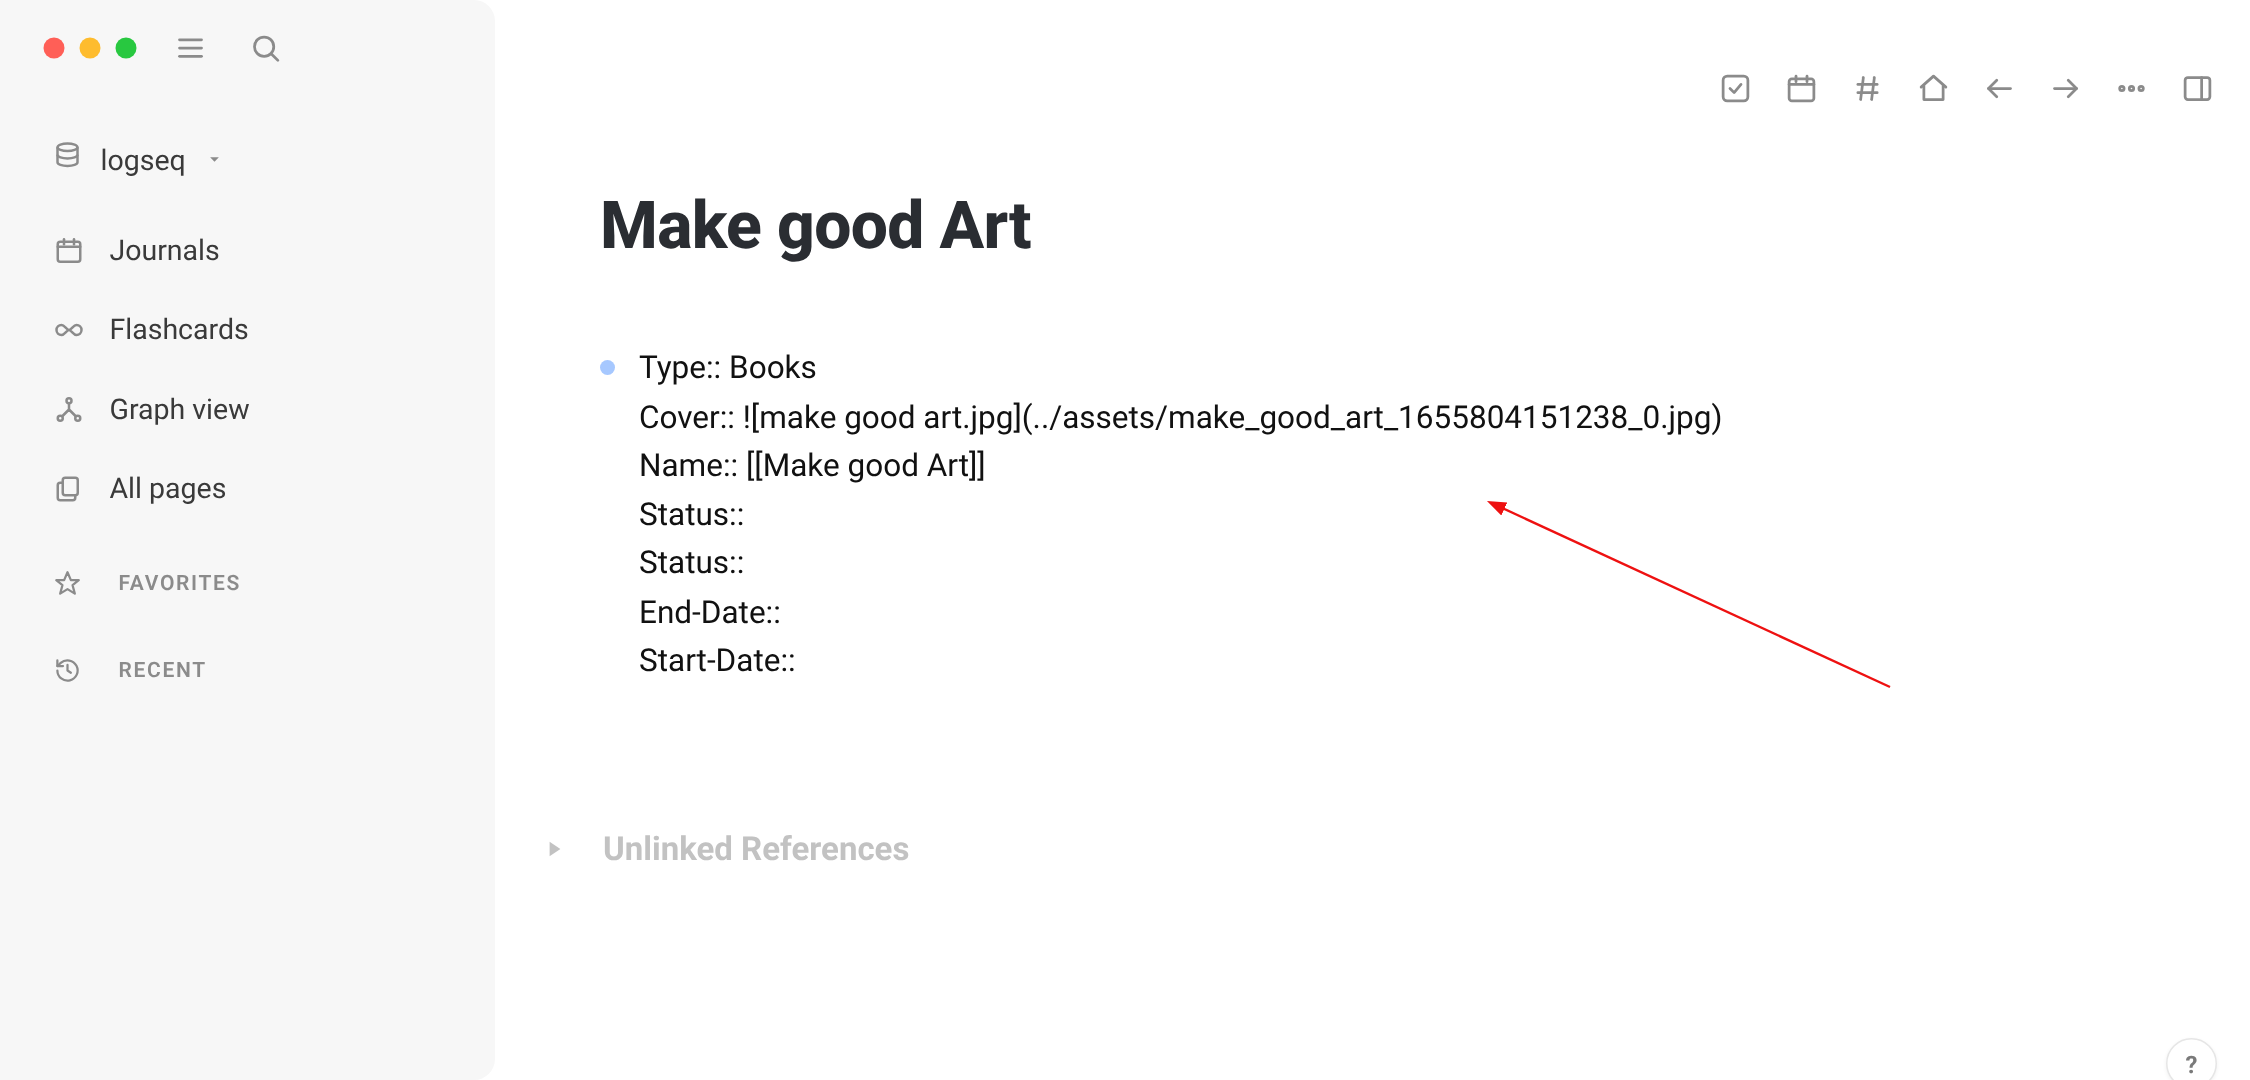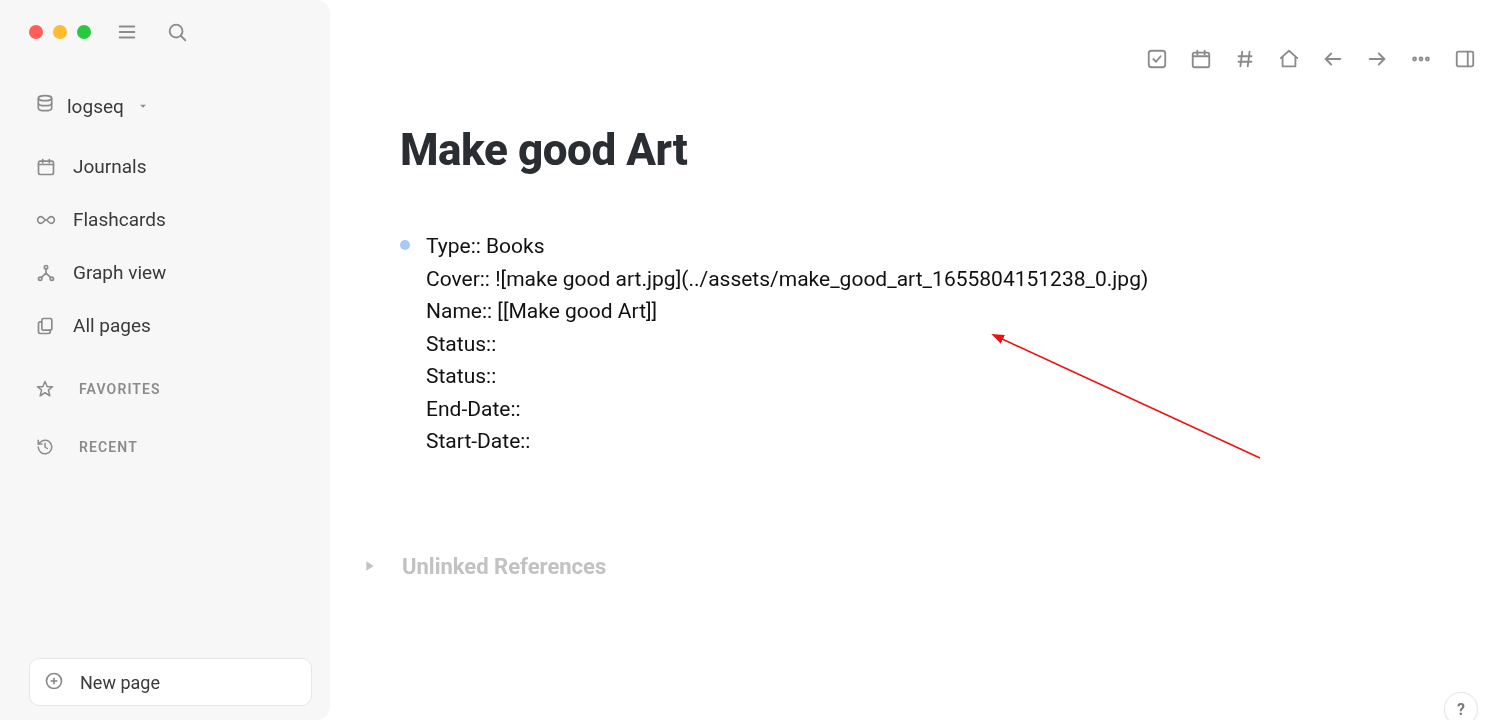--- a/index.html
+++ b/index.html
@@ -158,30 +158,20 @@
             <path d="M3 12a9 9 0 1 0 3-6.7L3 8"></path>
             <polyline points="3 3 3 8 8 8"></polyline>
             <polyline points="12 7 12 12 15 14"></polyline>
           </svg>
         </span>
       <span>RECENT</span>
     </div>
 
     <div class="spacer"></div>
 
-    <div class="new-page">
-      <span class="ic">
-          <svg viewBox="0 0 24 24">
-            <circle cx="12" cy="12" r="9"></circle>
-            <line x1="12" y1="8" x2="12" y2="16"></line>
-            <line x1="8" y1="12" x2="16" y2="12"></line>
-          </svg>
-        </span>
-      <span>New page</span>
-    </div>
   </aside>
 
   <main class="main">
 
     <div class="toolbar">
       <span class="tbtn">
           <svg viewBox="0 0 24 24">
             <rect x="3" y="3" width="18" height="18" rx="3"></rect>
             <polyline points="8 12 11 15 16 9"></polyline>
           </svg>

